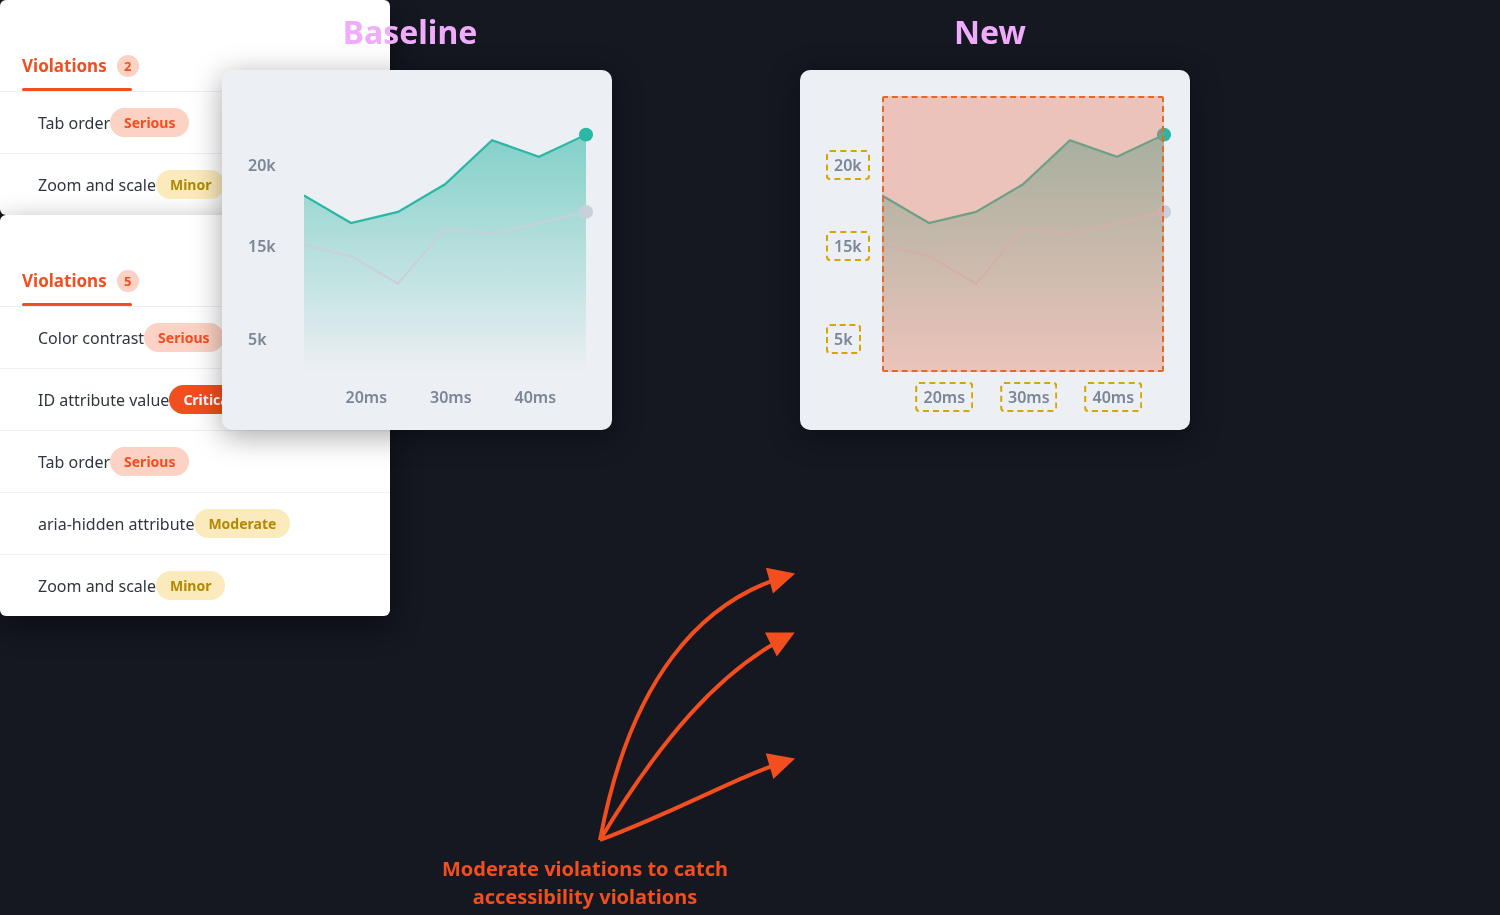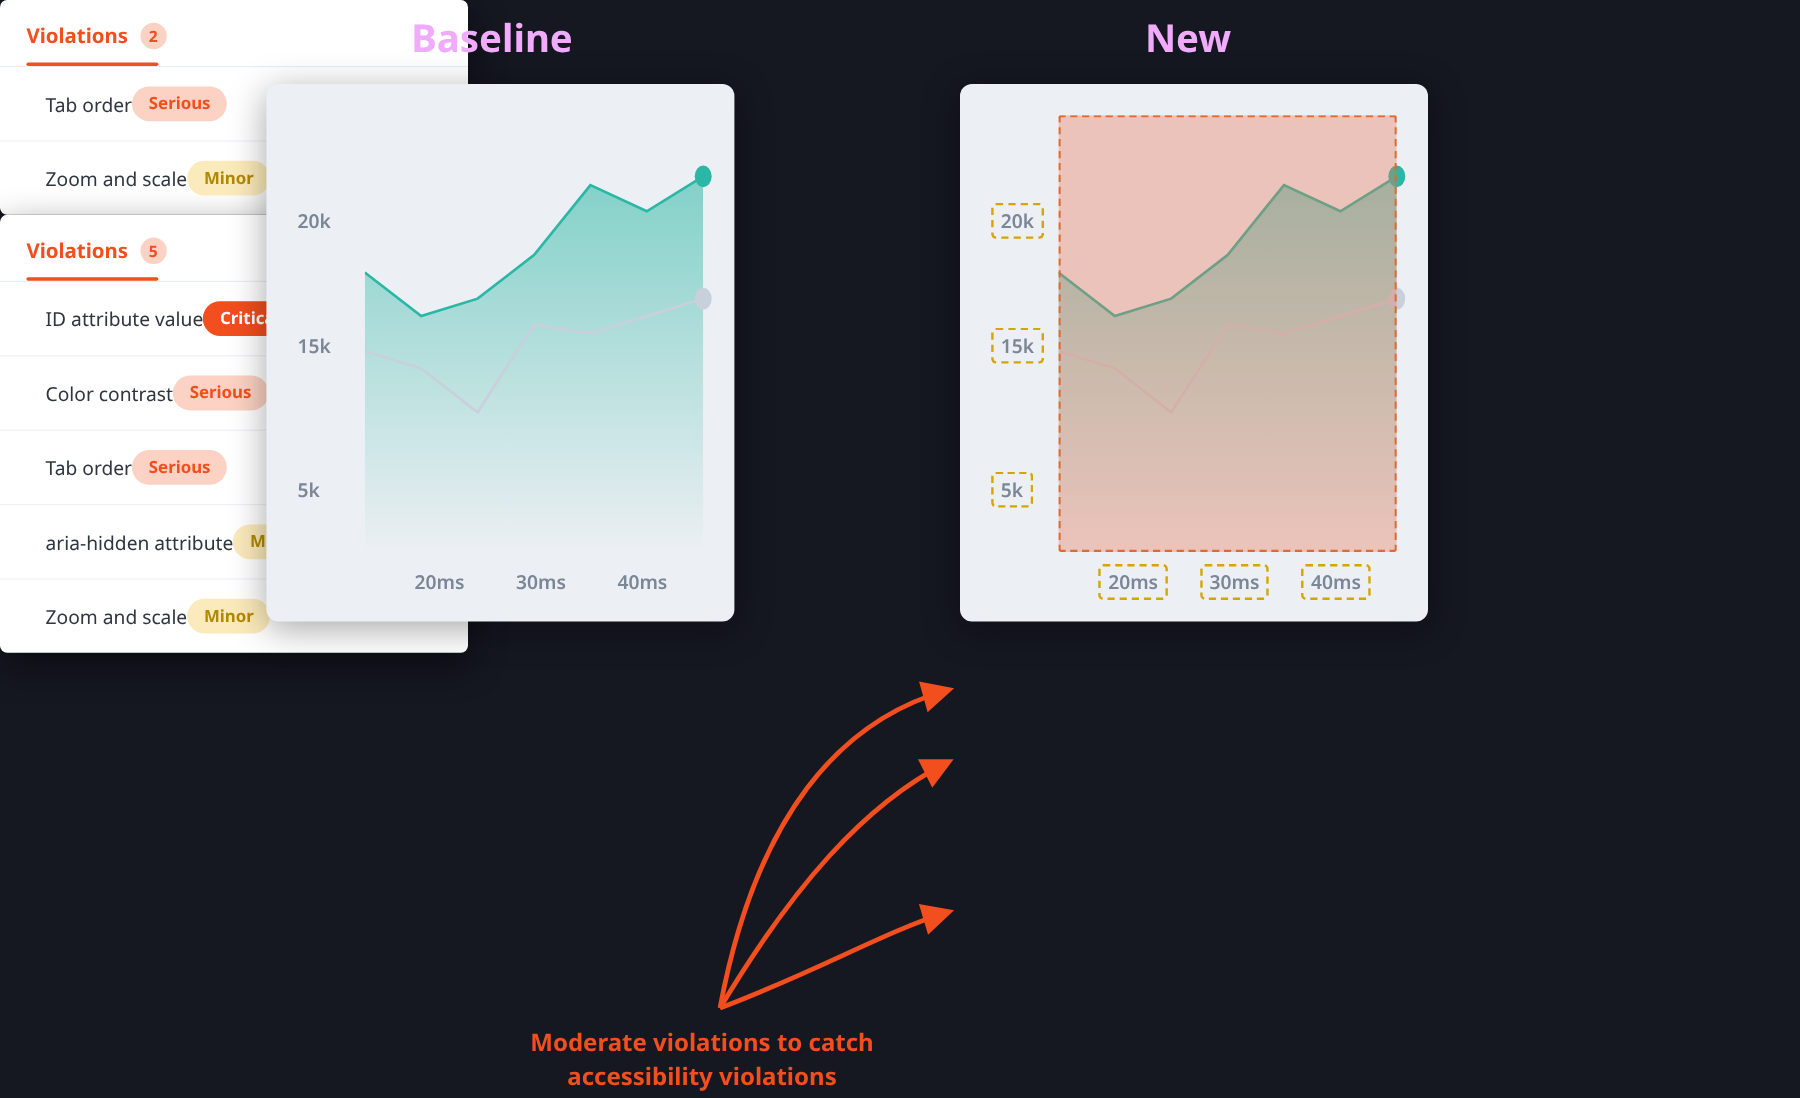--- a/index.html
+++ b/index.html
@@ -19,29 +19,29 @@
     --dash-orange:#e06a2d;
   }
   body{margin:0;background:var(--bg);font-family:system-ui,-apple-system,Segoe UI,Helvetica,Arial,sans-serif;color:#fff;}
   .stage{position:relative;width:1500px;height:915px;margin:0 auto;}
   .col-title{position:absolute;top:10px;font-size:32px;font-weight:700;color:#f0abfc;}
   .col-title.left{left:410px;transform:translateX(-50%);}
   .col-title.right{left:990px;transform:translateX(-50%);}
 
   .card{position:absolute;background:var(--card);border-radius:10px;box-shadow:0 6px 30px rgba(0,0,0,.35);}
 
-  .chart-card{width:390px;height:448px;top:70px;padding:26px 26px 22px 26px;box-sizing:border-box;}
+  .chart-card{width:390px;height:360px;top:70px;padding:26px 26px 22px 26px;box-sizing:border-box;}
   .chart-card.left{left:222px;}
   .chart-card.right{left:800px;}
 
   .violations-card{background:var(--white);width:390px;border-radius:6px;box-shadow:0 10px 30px rgba(0,0,0,.45);overflow:hidden;}
   .violations-card.left{left:222px;top:490px;}
   .violations-card.right{left:800px;top:490px;}
 
-  .v-header{display:flex;align-items:center;gap:10px;padding:18px 22px 14px 22px;position:relative;}
+  .v-header{display:flex;align-items:center;gap:10px;padding:18px 22px 14px 22px;position:relative;margin-top:36px;}
   .v-title{color:var(--orange);font-weight:700;font-size:17px;}
   .v-count{background:var(--orange-soft);color:var(--orange);font-weight:700;font-size:13px;min-width:22px;height:22px;border-radius:11px;display:inline-flex;align-items:center;justify-content:center;padding:0 6px;box-sizing:border-box;}
   .v-underline{position:absolute;left:22px;bottom:0;height:3px;background:var(--orange);width:110px;border-radius:2px;}
   .v-header-border{height:1px;background:#eaedf2;width:100%;}
   .v-row{display:flex;align-items:center;justify-content:flex-start;padding:16px 38px;border-top:1px solid #eef1f5;color:var(--text-dark);font-size:16px;}
   .v-row:first-of-type{border-top:none;}
 
   .badge{font-weight:700;font-size:14px;border-radius:16px;padding:5px 14px;display:inline-block;}
   .badge.critical{background:var(--orange);color:#fff;}
   .badge.serious{background:var(--orange-soft);color:var(--orange);}
@@ -150,26 +150,26 @@
 
   <div class="violations-card right">
     <div class="v-header">
       <span class="v-title">Violations</span>
       <span class="v-count">5</span>
       <span class="v-underline"></span>
     </div>
     <div class="v-header-border"></div>
     <div>
         <div class="v-row">
+          <span>Color contrast</span>
+          <span class="badge serious">Serious</span>
+        </div>
+        <div class="v-row">
           <span>ID attribute value</span>
           <span class="badge critical">Critical</span>
-        </div>
-        <div class="v-row">
-          <span>Color contrast</span>
-          <span class="badge serious">Serious</span>
         </div>
         <div class="v-row">
           <span>Tab order</span>
           <span class="badge serious">Serious</span>
         </div>
         <div class="v-row">
           <span>aria-hidden attribute</span>
           <span class="badge moderate">Moderate</span>
         </div>
         <div class="v-row">

